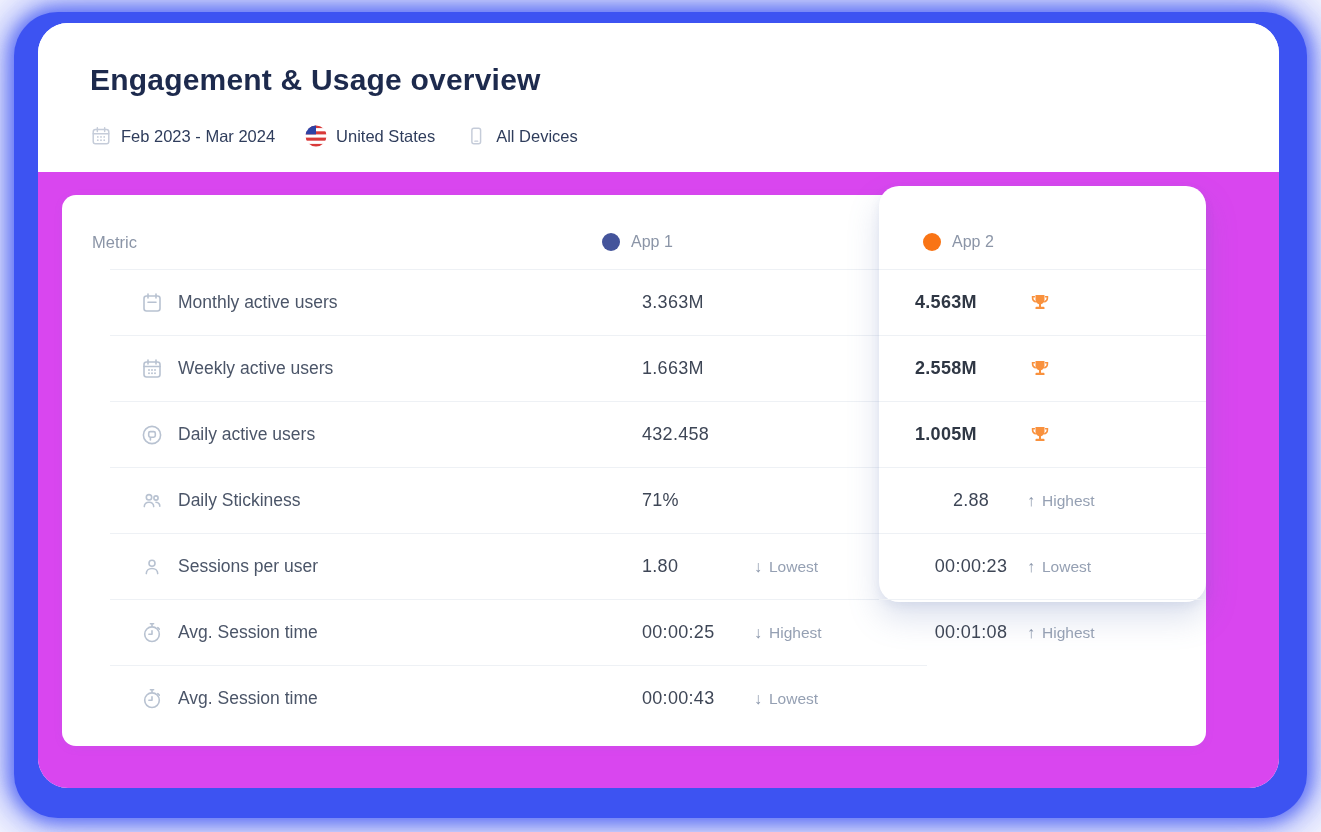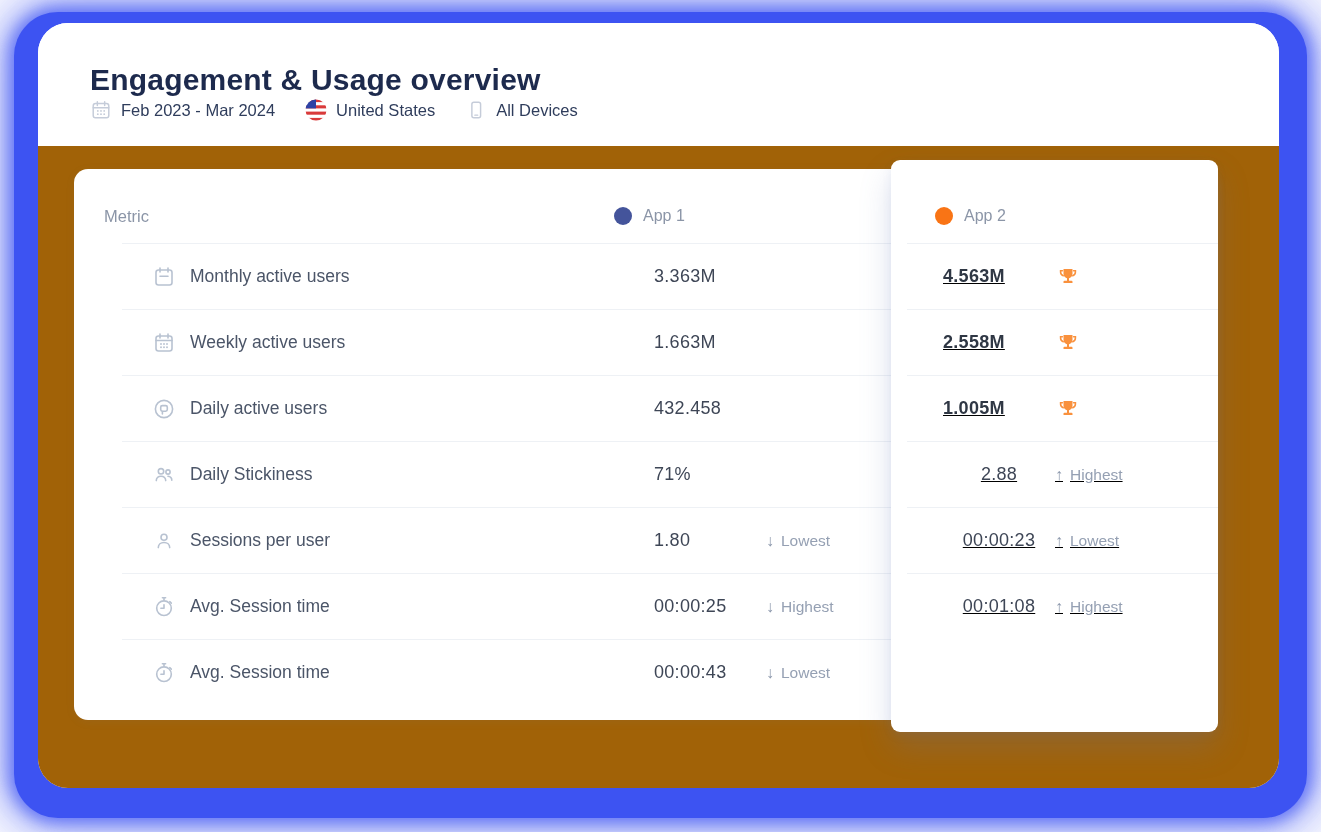--- a/index.html
+++ b/index.html
@@ -15,28 +15,28 @@
   }
   .app-card {
     position:absolute; left:38px; top:23px; width:1241px; height:765px;
     background:#ffffff; border-radius:30px; overflow:hidden;
     display:flex; flex-direction:column;
   }
 
   
   .page-header { background:#ffffff; padding:40px 52px 25px 52px; }
   .page-title { font-size:30px; font-weight:700; color:#1D2A4D; letter-spacing:.2px; }
-  .filters { display:flex; align-items:center; gap:30px; margin-top:2px; }
+  .filters { display:flex; align-items:center; gap:30px; margin-top:28px; }
   .filter-item { display:flex; align-items:center; gap:9px; cursor:default; }
   .filter-item .f-label { font-size:16.5px; font-weight:500; color:#2F3D5C; }
   .f-icon { display:inline-flex; width:22px; height:22px; }
   .f-icon svg { width:100%; height:100%; }
 
   
-  .app-body { flex:1; background:#a16207; padding:23px 0 0 36px; position:relative; }
+  .app-body { flex:1; background:#d946ef; padding:23px 0 0 24px; position:relative; }
 
   
   .table-card {
     position:relative; width:1144px; height:551px;
     background:#ffffff; border-radius:14px;
     box-shadow:0 2px 10px rgba(120,140,190,.08);
   }
   .t-header { height:74px; padding-top:20px; display:flex; align-items:center; width:817px; }
   .t-header .metric-h { flex:1; padding-left:30px; font-size:16.5px; color:#8B95A7; }
   .col-h { width:285px; display:flex; align-items:center; }
@@ -50,26 +50,26 @@
   .m-icon svg { width:100%; height:100%; }
   .m-label { font-size:17.5px; color:#4B5568; }
   .cell-vals { width:285px; display:flex; align-items:center; }
   .val { width:112px; font-size:18px; color:#3E4656; letter-spacing:.3px; }
   .badge { display:inline-flex; align-items:center; gap:7px; }
   .badge .arr { font-size:16px; color:#8C98AC; }
   .badge .b-label { font-size:15.5px; color:#95A0B3; }
 
   
   .app2-card {
-    position:absolute; left:817px; top:-9px; width:327px; height:572px;
-    background:#ffffff; border-radius:9px; z-index:3;
+    position:absolute; left:817px; top:-9px; width:327px; height:416px;
+    background:#ffffff; border-radius:20px; z-index:3;
     box-shadow:0 16px 32px rgba(96,118,176,.22), 0 4px 10px rgba(96,118,176,.10);
   }
   .app2-card .t-header { width:100%; height:83px; padding:29px 0 0 36px; }
-  .app2-card .row { width:auto; margin:0 0 0 16px; padding-left:36px; border-top:1px solid #EEF1F5;text-decoration:underline; }
+  .app2-card .row { width:auto; margin:0 0 0 0; padding-left:36px; border-top:1px solid #EEF1F5; }
   .app2-card .row:first-of-type { border-top:1px solid #EEF1F5; }
   .val.bold { font-weight:700; color:#2F3744; width:auto; min-width:112px; }
   .val.fixed { width:112px;text-align:center; }
   .trophy { width:22px; height:22px; display:inline-flex; margin-left:2px; }
   .trophy svg { width:100%; height:100%; }
 </style>
 </head>
 <body>
 
 <div class="glow-frame"></div>

